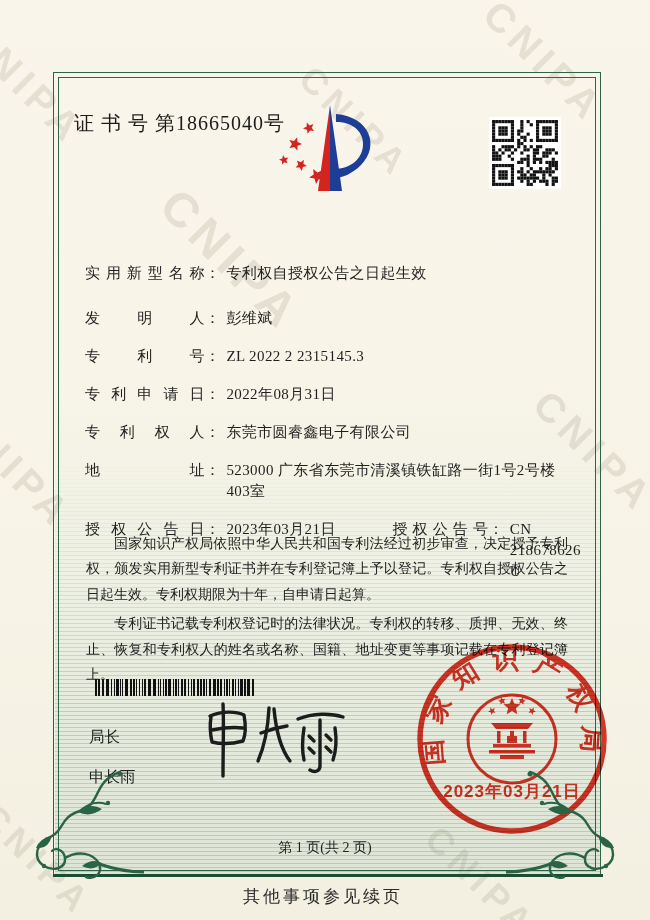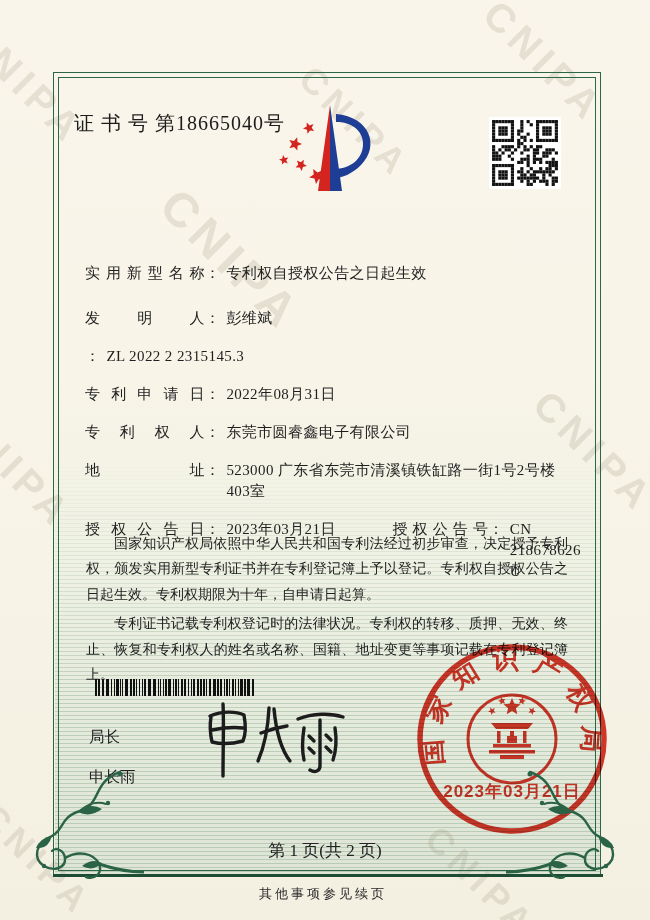--- a/index.html
+++ b/index.html
@@ -32,22 +32,22 @@
   .grant .v1{flex:0 0 158px;}
   .grant .l2{width:96px;margin-left:8px;}
   .paras{position:absolute;left:86px;width:482px;top:531px;z-index:3;font-size:14px;line-height:1.82;
     text-align:justify;color:#1e1e1e;}
   .paras p{margin:0 0 4px 0;text-indent:2em;}
   .barcode{position:absolute;left:95px;top:679px;z-index:3;}
   .signer-title{position:absolute;left:89px;top:727px;font-family:"Liberation Sans",sans-serif;font-size:15.5px;color:#222;z-index:3;}
   .signer-name{position:absolute;left:89px;top:757px;font-family:"Liberation Sans",sans-serif;font-size:15.5px;color:#222;z-index:3;margin-top:10px;}
   .signature{position:absolute;left:192px;top:690px;z-index:3;}
   .seal{position:absolute;left:412px;top:644px;z-index:4;mix-blend-mode:multiply;opacity:.93;}
-  .page-note{position:absolute;left:0;right:0;top:839px;text-align:center;font-size:17px;color:#222;z-index:3;}
-  .footer-note{position:absolute;left:0;right:4px;top:885px;text-align:center;font-size:13px;letter-spacing:3px;color:#2a2a2a;z-index:3;}
+  .page-note{position:absolute;left:0;right:0;top:839px;text-align:center;font-size:14px;color:#222;z-index:3;}
+  .footer-note{position:absolute;left:0;right:4px;top:885px;text-align:center;font-size:17px;letter-spacing:3px;color:#2a2a2a;z-index:3;}
   .flourish{position:absolute;z-index:5;}
   .flourish.br{transform:scaleX(-1);}
 </style>
 </head>
 <body>
 
 <div class="page">
 
   <div class="inner-bg"></div>
   <div class="guilloche"></div>
@@ -310,20 +310,21 @@
       <span class="f-label">实用新型名称</span>
         <span class="f-colon">：</span>
         <span class="f-value">专利权自授权公告之日起生效</span>
     </div>
     <div class="frow">
       <span class="f-label">发明人</span>
         <span class="f-colon">：</span>
         <span class="f-value">彭维斌</span>
     </div>
     <div class="frow">
+      <span class="f-label">专利号</span>
         <span class="f-colon">：</span>
         <span class="f-value">ZL 2022 2 2315145.3</span>
     </div>
     <div class="frow">
       <span class="f-label">专利申请日</span>
         <span class="f-colon">：</span>
         <span class="f-value">2022年08月31日</span>
     </div>
     <div class="frow">
       <span class="f-label">专利权人</span>

